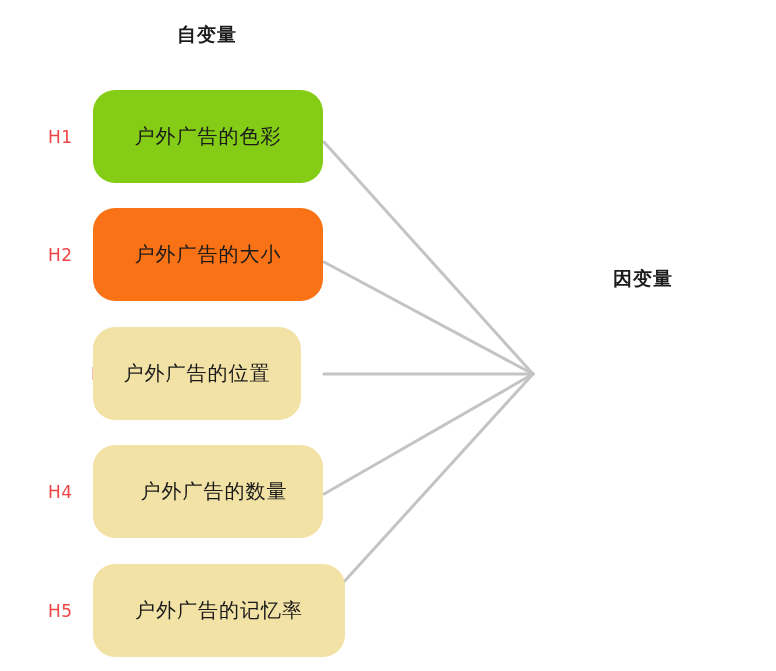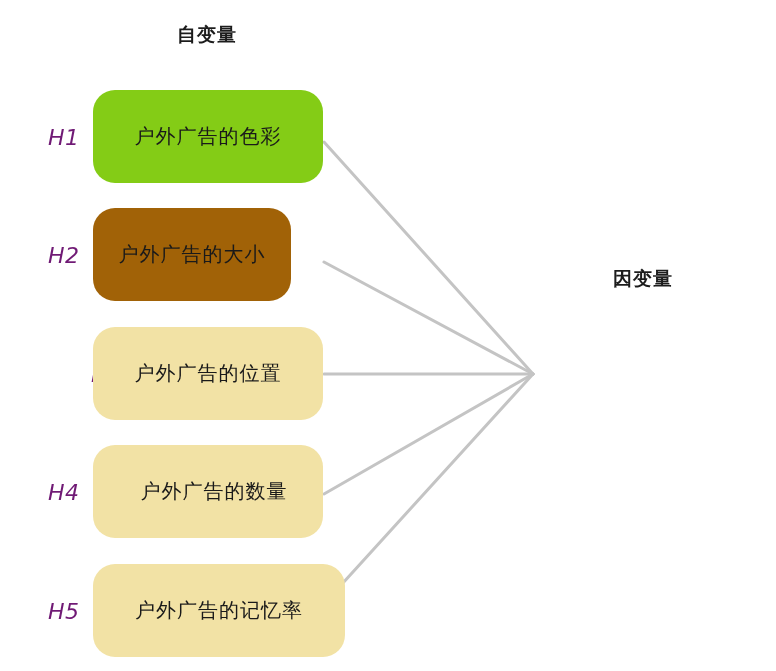--- a/index.html
+++ b/index.html
@@ -25,27 +25,26 @@
     color: #1c1c1c;
     letter-spacing: 1px;
     white-space: nowrap;
     transform: translateX(-50%);
   }
   #title-independent { left: 207px; top: 22px; }
   #title-dependent  { left: 643px; top: 266px; }
 
   .h-label {
     position: absolute;
-    font-size: 22px;
-    color: #701a75;
+    font-size: 17px;
+    color: #ef4444;
     letter-spacing: 0.5px;
     white-space: nowrap;
     transform: translateY(-50%);
     font-family: "DejaVu Sans", sans-serif;
-    font-style: italic;
   }
 
   .node {
     position: absolute;
     display: flex;
     align-items: center;
     justify-content: center;
     border-radius: 20px;
     box-sizing: border-box;
     color: #1a1a1a;
@@ -92,23 +91,23 @@
     </svg>
 
   <div class="section-title" id="title-independent">自变量</div>
 
   <div class="section-title" id="title-dependent">因变量</div>
 
   <div id="iv-layer">
       <div class="h-label" style="left: 48px; top: 136.5px;">H1</div>
       <div class="node iv" style="left: 93px; top: 90px; width: 230px; height: 93px; background: #84cc16;">户外广告的色彩</div>
       <div class="h-label" style="left: 48px; top: 254.5px;">H2</div>
-      <div class="node iv" style="left: 93px; top: 208px; width: 198px; height: 93px; background: #a16207;">户外广告的大小</div>
+      <div class="node iv" style="left: 93px; top: 208px; width: 230px; height: 93px; background: #f97316;">户外广告的大小</div>
       <div class="h-label" style="left: 48px; top: 373.5px; margin-left: 43px;">H3</div>
-      <div class="node iv" style="left: 93px; top: 327px; width: 230px; height: 93px; background: rgb(242, 226, 165); text-align: right;">户外广告的位置</div>
+      <div class="node iv" style="left: 93px; top: 327px; width: 208px; height: 93px; background: rgb(242, 226, 165); text-align: right;">户外广告的位置</div>
       <div class="h-label" style="left: 48px; top: 491.5px;">H4</div>
       <div class="node iv" style="left: 93px; top: 445px; width: 230px; height: 93px; background: rgb(242, 226, 165); padding-left: 12px;">户外广告的数量</div>
       <div class="h-label" style="left: 48px; top: 610.5px;">H5</div>
       <div class="node iv" style="left: 93px; top: 564px; width: 252px; height: 93px; background: rgb(242, 226, 165);">户外广告的记忆率</div>
     </div>
 
 
 </div>
 
 </body></html>

